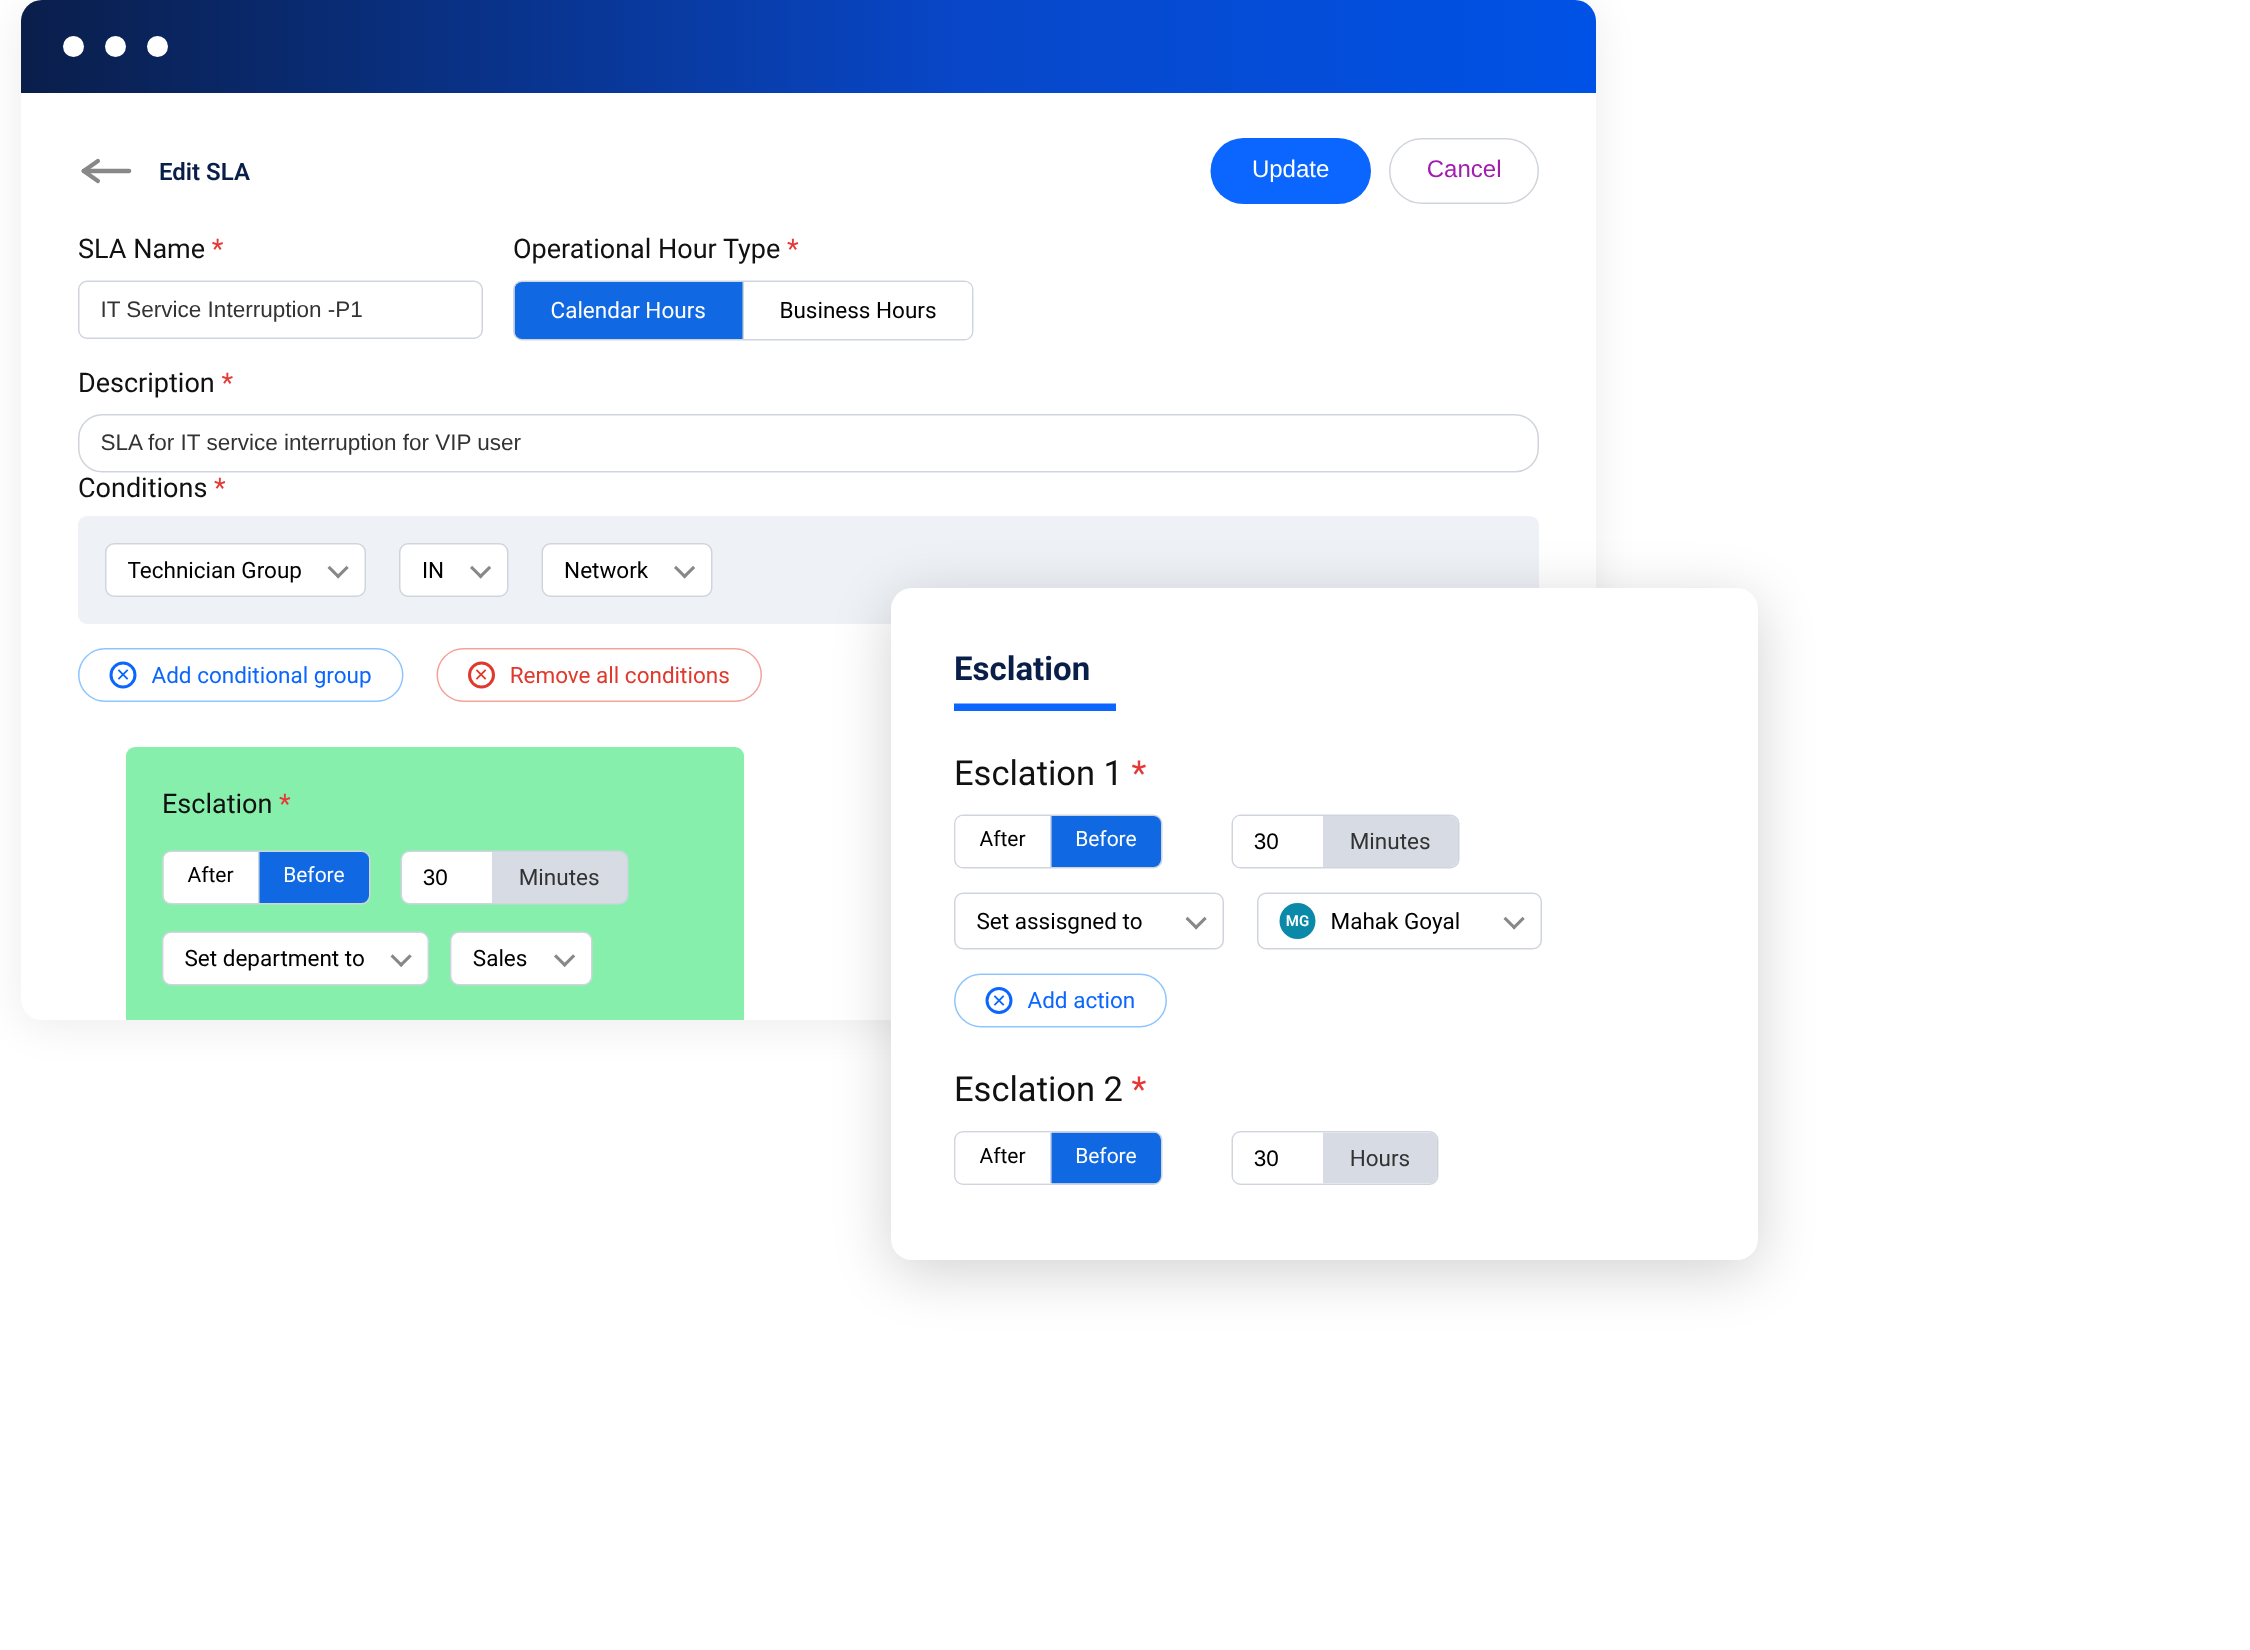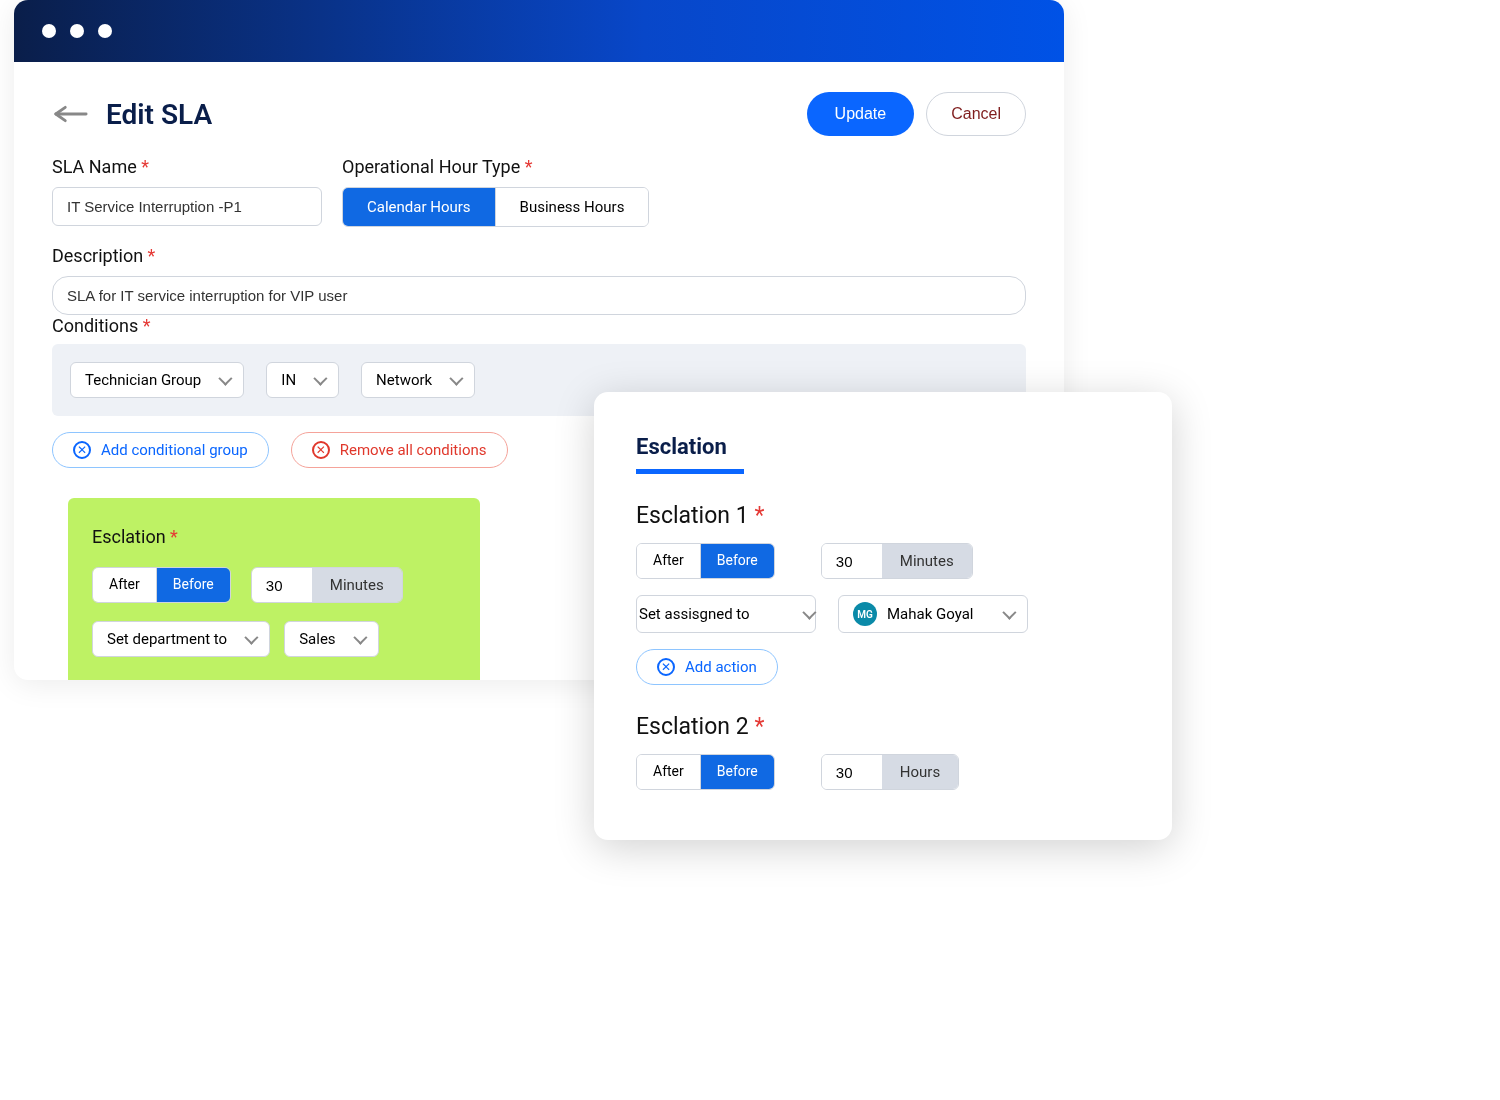--- a/index.html
+++ b/index.html
@@ -51,38 +51,38 @@
     }
     .back-arrow {
       width: 36px;
       height: 20px;
       display: flex;
       align-items: center;
       cursor: pointer;
     }
     .back-arrow svg { width: 36px; height: 20px; }
     .page-title {
-      font-size: 28px;
+      font-size: 16px;
       font-weight: 600;
       color: #0a1e4a;
     }
     .header-actions { display: flex; gap: 12px; }
     .btn-primary {
       background: #0a66ff;
       color: #fff;
       border: none;
       padding: 12px 28px;
       border-radius: 999px;
       font-size: 16px;
       font-weight: 500;
       cursor: pointer;
     }
     .btn-secondary {
       background: #fff;
-      color: #7f1d1d;
+      color: #a21caf;
       border: 1px solid #d0d5dd;
       padding: 12px 24px;
       border-radius: 999px;
       font-size: 16px;
       cursor: pointer;
     }
     .form-row {
       display: flex;
       gap: 20px;
       margin-bottom: 18px;
@@ -167,24 +167,24 @@
       height: 18px;
       border: 2px solid currentColor;
       border-radius: 50%;
       align-items: center;
       justify-content: center;
       font-size: 12px;
       line-height: 1;
     }
     .pill-row { display: flex; gap: 22px; margin-bottom: 30px; }
     .escalation-panel {
-      background: #bef264;
+      background: #86efac;
       border-radius: 6px;
       padding: 28px 24px;
-      margin-left: 16px;
+      margin-left: 32px;
       width: 412px;
     }
     .esc-title {
       font-size: 18px;
       color: #111;
       margin-bottom: 20px;
     }
     .esc-row { display: flex; gap: 20px; margin-bottom: 18px; }
     .esc-row.tight { gap: 14px; }
     .input-unit {
@@ -237,21 +237,21 @@
       color: #111;
       margin-bottom: 14px;
     }
     .popup-row { display: flex; gap: 46px; margin-bottom: 16px; }
     .select-wide {
       display: inline-flex;
       align-items: center;
       gap: 5px;
       border: 1px solid #d0d5dd;
       border-radius: 6px;
-      padding: 8px 2px;
+      padding: 8px 14px;
       font-size: 15px;
       cursor: pointer;
       min-width: 180px;
       justify-content: space-between;
     }
     .avatar {
       width: 24px;
       height: 24px;
       border-radius: 50%;
       background: #0a8aa8;

